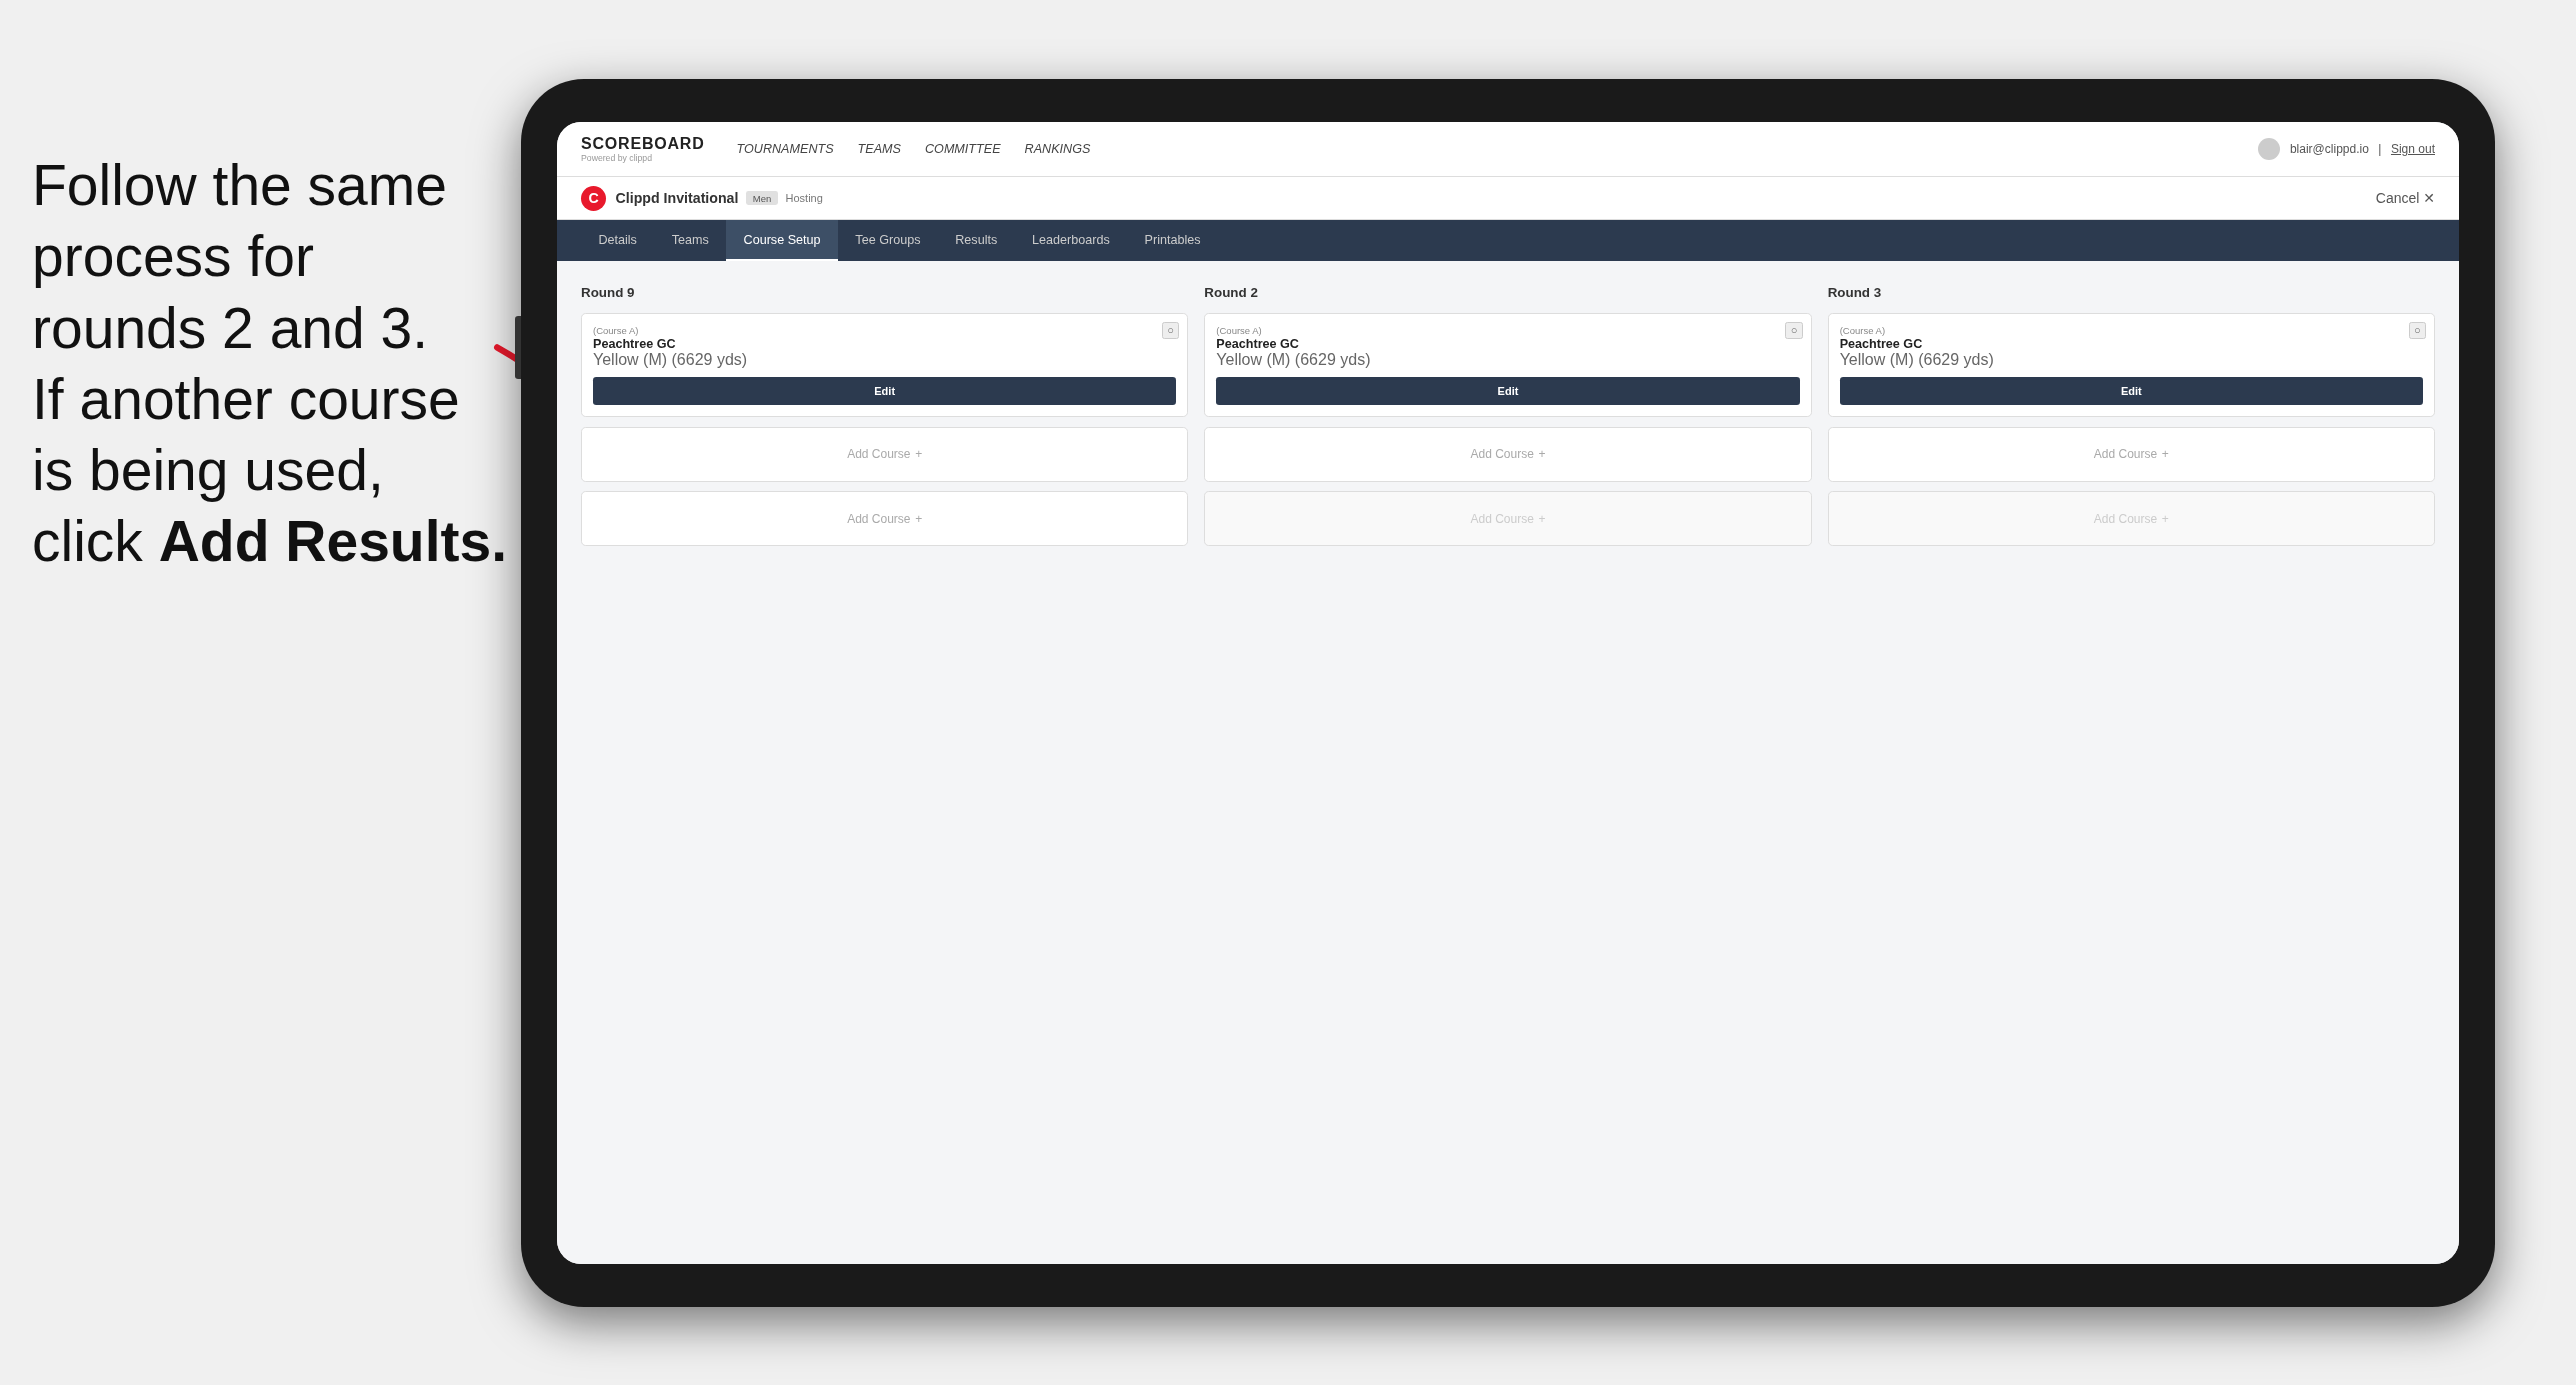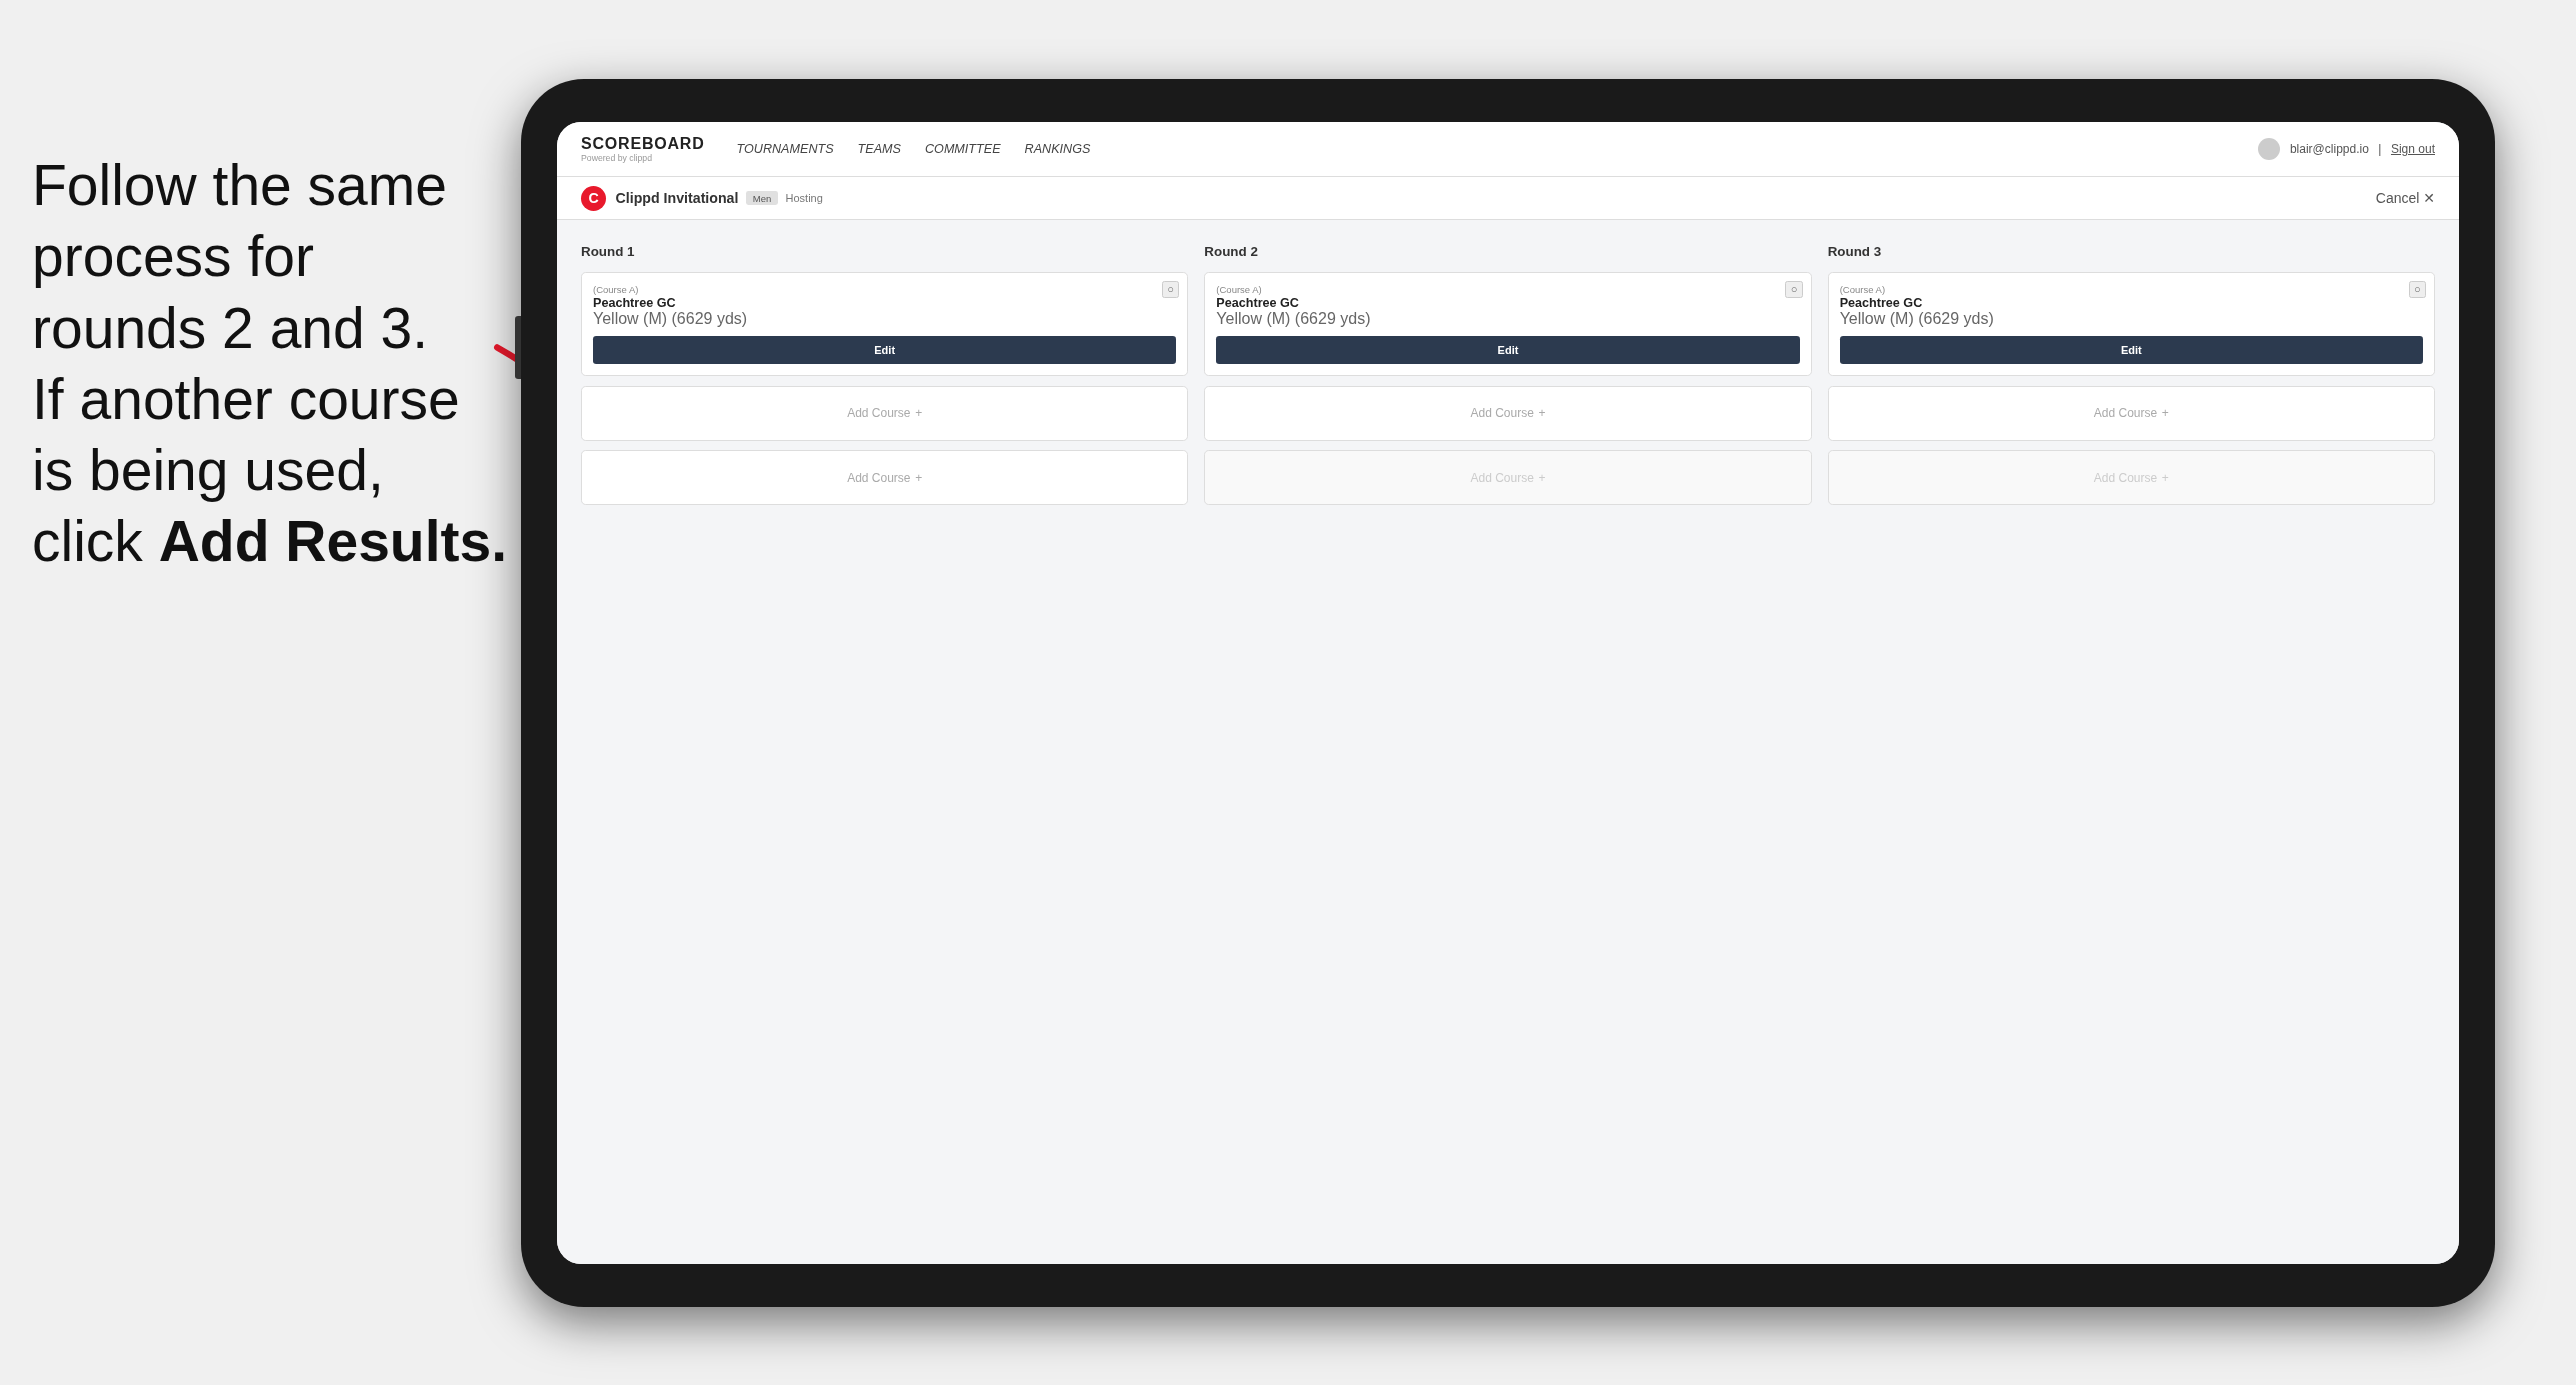--- a/index.html
+++ b/index.html
@@ -341,26 +341,35 @@
     <div class="tournament-header">
       <div class="tournament-logo">
         <span>C</span>
       </div>
       <span class="tournament-name">Clippd Invitational</span>
       <span class="tournament-badge">Men</span>
       <span class="tournament-status">Hosting</span>
       <span class="tournament-cancel">Cancel ✕</span>
     </div>
 
+    <div class="tab-bar">
+      <div class="tab-item">Details</div>
+      <div class="tab-item">Teams</div>
+      <div class="tab-item active">Course Setup</div>
+      <div class="tab-item">Tee Groups</div>
+      <div class="tab-item">Results</div>
+      <div class="tab-item">Leaderboards</div>
+      <div class="tab-item">Printables</div>
+    </div>
 
     <div class="main-content">
       <div class="rounds-grid">
 
         <div class="round-column">
-          <div class="round-title">Round 1</div>
+          <div class="round-title">Round 9</div>
           <div class="course-card">
             <div class="card-delete-btn">○</div>
             <div class="course-label">(Course A)</div>
             <div class="course-name">Peachtree GC</div>
             <div class="course-tee">Yellow (M) (6629 yds)</div>
             <button class="edit-btn">Edit</button>
           </div>
           <div class="add-course-card">
             <span>Add Course</span>
             <span>+</span>

